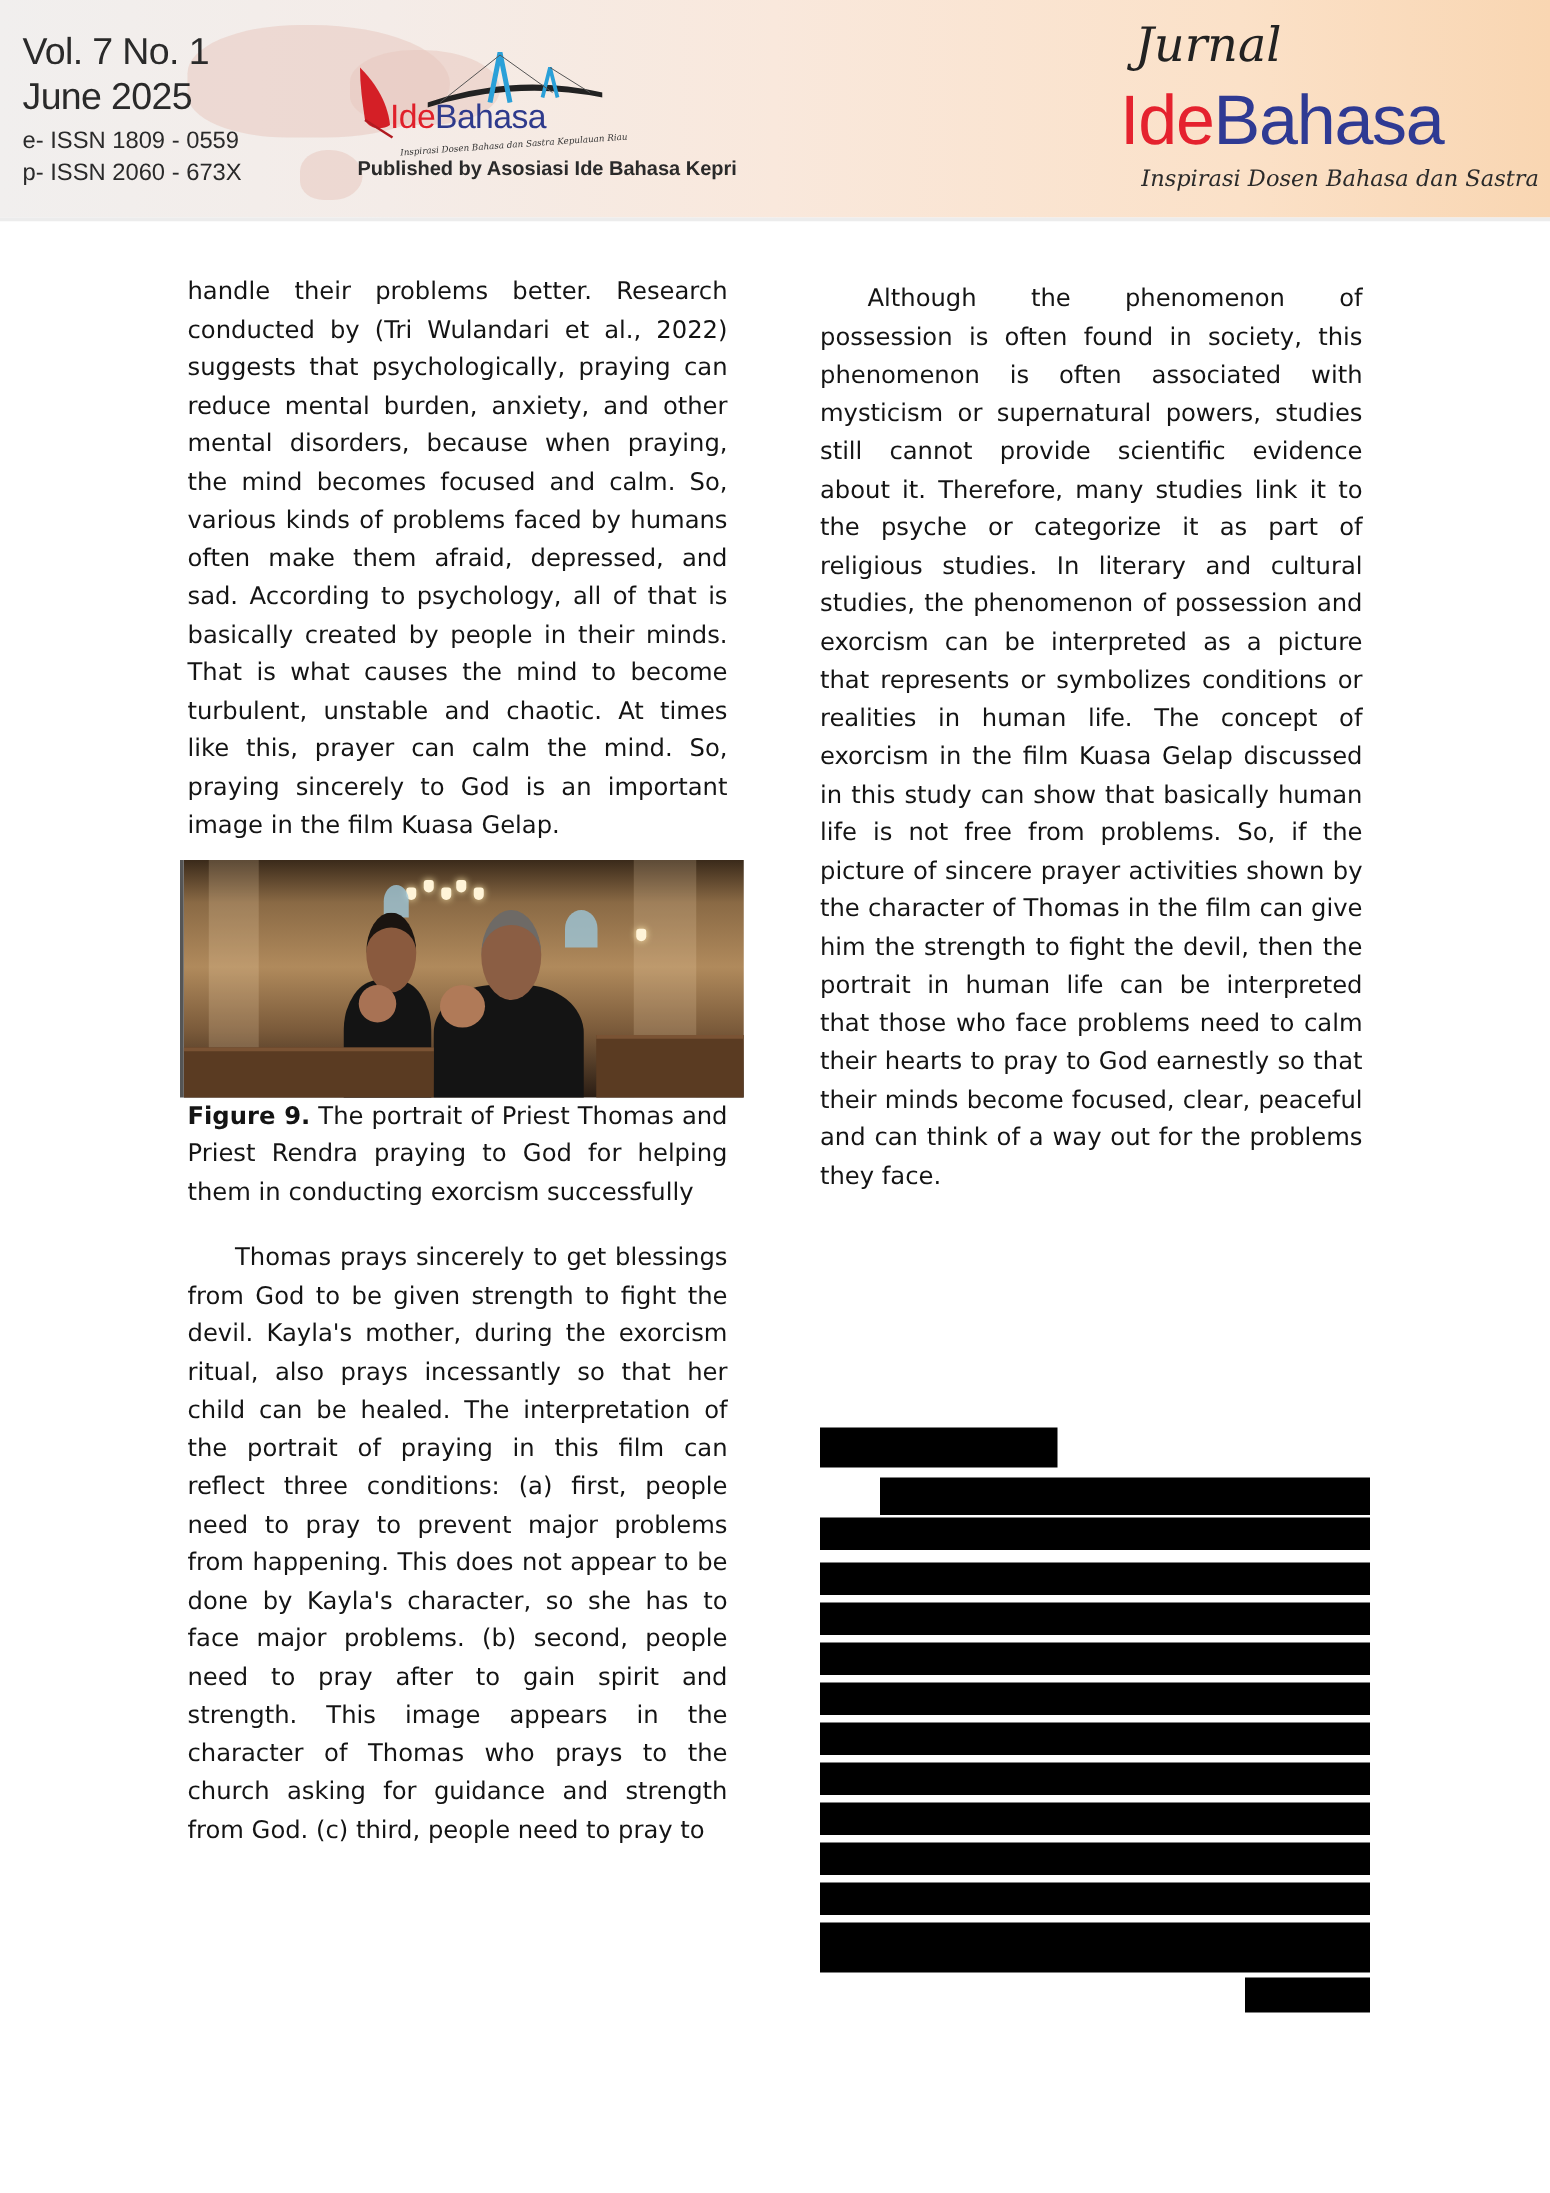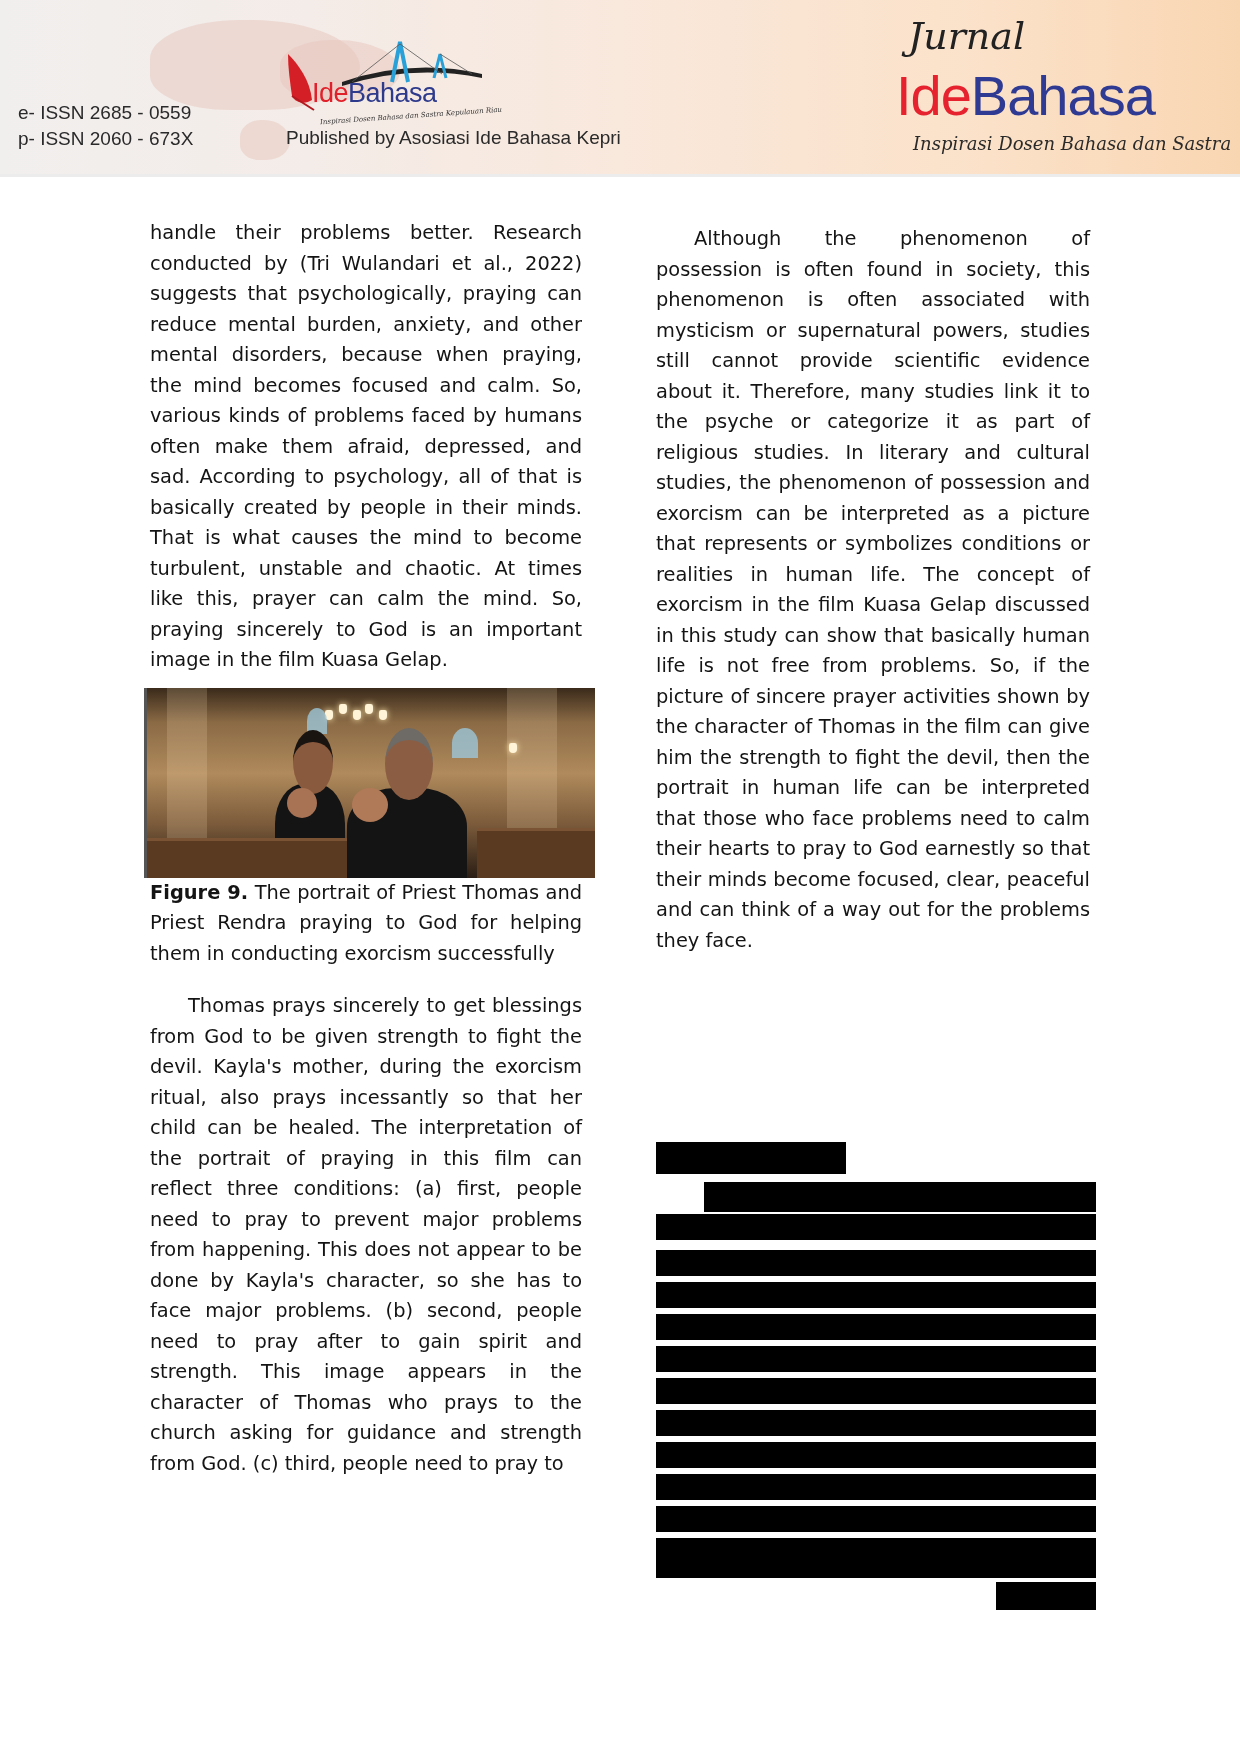--- a/index.html
+++ b/index.html
@@ -10,21 +10,21 @@
     background: linear-gradient(90deg, #f1efee 0%, #f4ece8 25%, #f9e8dc 50%, #fbe1c8 80%, #f9d6b2 100%);
     border-bottom: 3px solid #ececec; overflow: hidden; }
   .map-shape { position: absolute; border-radius: 45% 55% 50% 40%; background: #e8c9bf; opacity: 0.55; }
   .vol { position: absolute; left: 18px; top: 24px; font-size: 30px; font-weight: 400; color: #2a2a2a; line-height: 36px; letter-spacing: -0.5px; }
   .issn { position: absolute; left: 18px; top: 100px; font-size: 19px; color: #2a2a2a; line-height: 26px; }
   .logo-mid { position: absolute; left: 292px; top: 38px; width: 300px; height: 100px; }
   .logo-mid .word { position: absolute; left: 20px; top: 40px; font-size: 27px; font-weight: 400; letter-spacing: -0.5px; }
   .logo-mid .word .r { color: #e0202a; }
   .logo-mid .word .b { color: #2e3a8c; }
   .logo-mid .tag { position: absolute; left: 28px; top: 74px; font-family: "DejaVu Serif", serif; font-style: italic; font-size: 7px; color: #333; transform: rotate(-4deg); }
-  .published { position: absolute; left: 286px; top: 127px; font-size: 19px; color: #2a2a2a; }
+  .published { position: absolute; left: 286px; top: 127px; font-size: 16px; color: #2a2a2a; font-weight: bold; }
   .jurnal { position: absolute; left: 908px; top: 14px; font-family: "DejaVu Serif", serif; font-style: italic; font-size: 38px; color: #222; text-align: right; }
   .brand { position: absolute; left: 896px; top: 64px; font-size: 56px; font-weight: 400; letter-spacing: -1px; line-height: 64px; }
   .brand .r { color: #e5222e; }
   .brand .b { color: #2f3a93; }
   .brand-tag { position: absolute; left: 913px; top: 133px; font-family: "DejaVu Serif", serif; font-style: italic; font-size: 18px; color: #2a2a2a; }
 
   
   .col { position: absolute; font-family: "DejaVu Sans", sans-serif; font-size: 19.4px; line-height: 30.5px; text-align: justify; color: #141414; }
   .col-left { left: 150px; top: 218px; width: 432px; }
   .col-right { left: 656px; top: 224px; width: 434px; }
@@ -47,22 +47,26 @@
   .redacted div { position: absolute; background: #000; }
 </style>
 </head>
 <body>
 
 <div class="banner">
   <div class="map-shape" style="left:150px;top:20px;width:210px;height:90px;"></div>
   <div class="map-shape" style="left:280px;top:40px;width:120px;height:60px;"></div>
   <div class="map-shape" style="left:240px;top:120px;width:50px;height:40px;"></div>
 
+  <div class="vol">
+    <div>Vol. 7 No. 1</div>
+    <div>June 2025</div>
+  </div>
   <div class="issn">
-    <div>e- ISSN 2685 - 0559</div>
+    <div>e- ISSN 1809 - 0559</div>
     <div>p- ISSN 2060 - 673X</div>
   </div>
 
   <div class="logo-mid">
     <svg width="34" height="60" viewBox="0 0 34 60" style="position:absolute;left:-8px;top:14px;">
       <path d="M4 2 C14 12 26 28 28 48 C22 52 12 52 8 44 C6 30 4 16 4 2 Z" fill="#d41f26"></path>
       <path d="M8 44 L30 58" stroke="#b01a20" stroke-width="2"></path>
     </svg>
     <svg width="140" height="50" viewBox="0 0 140 50" style="position:absolute;left:50px;top:0px;">
       <path d="M0 44 Q70 20 140 36 L140 40 Q70 26 0 48 Z" fill="#222"></path>

